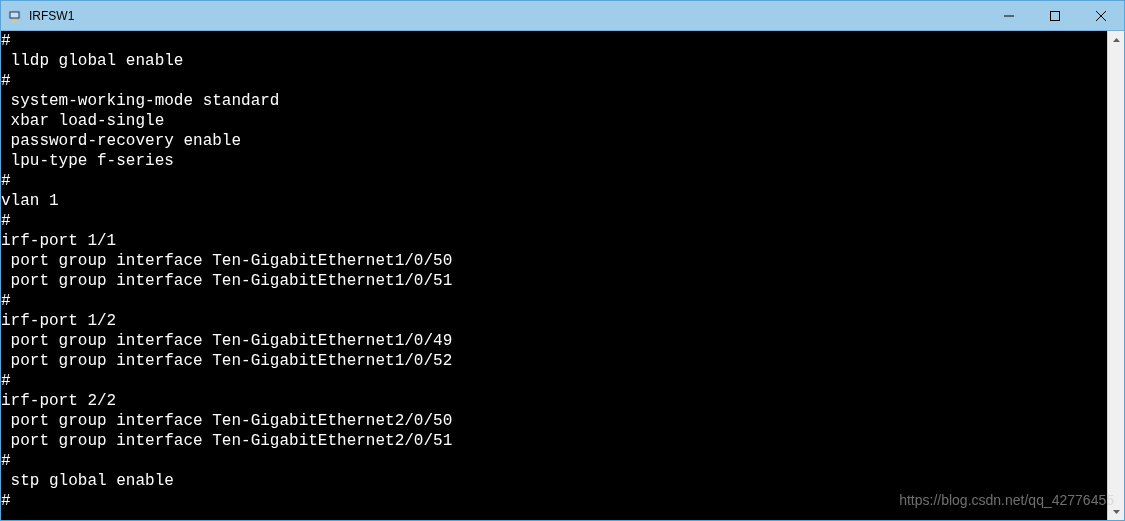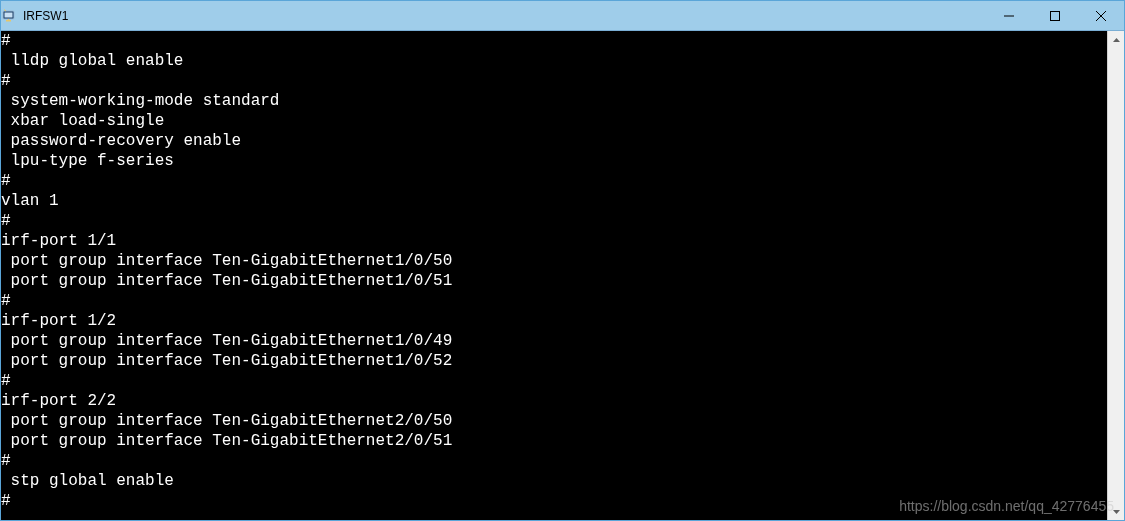--- a/index.html
+++ b/index.html
@@ -23,21 +23,21 @@
       height: 30px;
       background: #9fcdea;
       display: flex;
       align-items: center;
       justify-content: space-between;
       border-bottom: 1px solid #7aaed4;
     }
     .titlebar-left {
       display: flex;
       align-items: center;
-      padding-left: 0;
+      padding-left: 6px;
       gap: 6px;
     }
     .app-icon {
       width: 16px;
       height: 16px;
       display: inline-flex;
       align-items: center;
       justify-content: center;
     }
     .title-text {
@@ -95,21 +95,21 @@
       background: #f0f0f0;
     }
     .scroll-track {
       flex: 1;
       background: #f0f0f0;
       position: relative;
     }
     .watermark {
       position: absolute;
       right: 10px;
-      bottom: 6px;
+      bottom: 12px;
       color: rgba(200,200,200,0.55);
       font-size: 14px;
       font-family: Arial, sans-serif;
       pointer-events: none;
     }
   </style>
 </head>
 <body>
 
 <div class="window">

